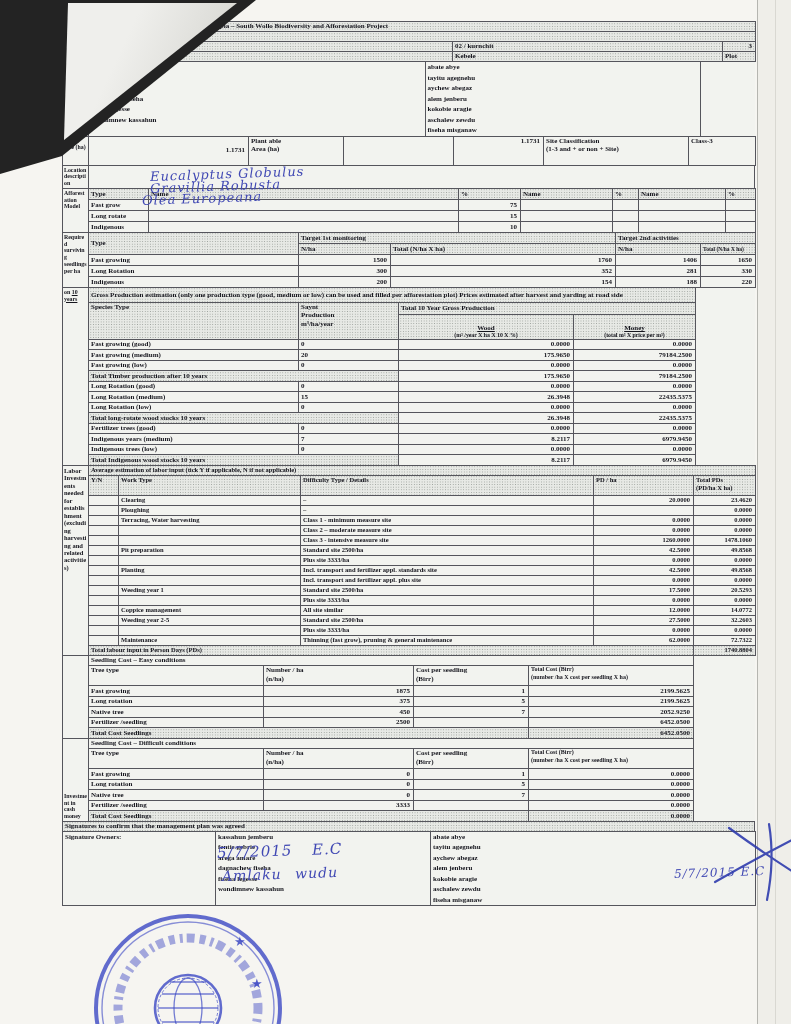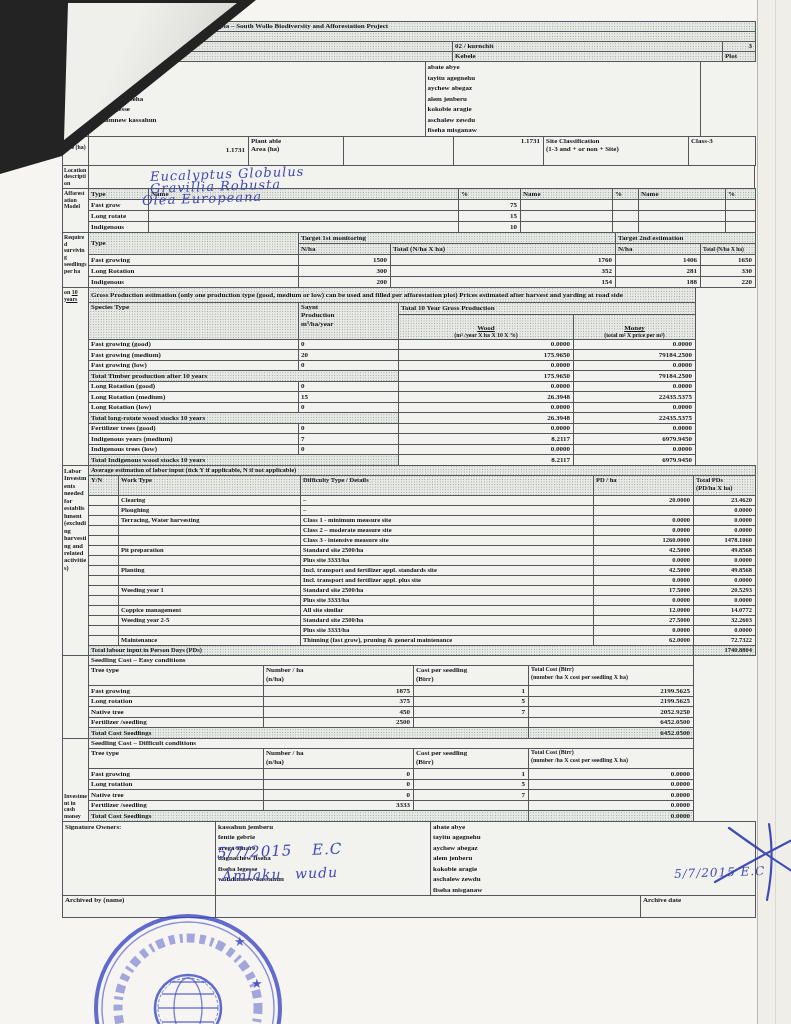--- a/index.html
+++ b/index.html
@@ -208,21 +208,21 @@
           <col style="width:92px">
           <col style="width:225px">
           <col style="width:85px">
           <col style="width:55px">
         </colgroup>
       <tbody>
           <tr>
         <td class="side" rowspan="5">Required surviving seedlings per ha</td>
         <td class="shade" rowspan="2">Type</td>
         <td class="shade" colspan="2">Target 1st monitoring</td>
-        <td class="shade" colspan="2">Target 2nd estimation</td>
+        <td class="shade" colspan="2">Target 2nd activities</td>
       </tr>
       <tr>
         <td class="shade">N/ha</td>
         <td class="shade">Total (N/ha X ha)</td>
         <td class="shade">N/ha</td>
         <td class="shade" style="font-size:5.5px">Total (N/ha X ha)</td>
       </tr>
       <tr>
             <td>Fast growing</td>
             <td class="n">1500</td>
@@ -608,20 +608,27 @@
             <td class="g"></td>
           </tr>
       <tr>
             <td class="shade" colspan="3">Total Cost Seedlings</td>
             <td class="shade n">0.0000</td>
             <td class="g"></td>
           </tr>
     </tbody>
       </table>
 
+    <table class="t-sig">
+      <tbody>
+          <tr>
+            <td class="shade">Signatures to confirm that the management plan was agreed</td>
+          </tr>
+    </tbody>
+      </table>
     <table class="t-own">
       <colgroup>
           <col style="width:153px">
           <col style="width:215px">
           <col style="width:325px">
         </colgroup>
       <tbody>
           <tr>
         <td class="top">Signature Owners:</td>
         <td class="pre top">kassahun jemberu
@@ -640,25 +647,20 @@
       </tr>
     </tbody>
       </table>
     <table class="t-sub">
       <colgroup>
           <col style="width:153px">
           <col style="width: 425px">
           <col style="width:115px">
         </colgroup>
       <tbody>
-      <tr>
-        <td>Archived by (name)</td>
-        <td></td>
-        <td>Archive date</td>
-      </tr>
     </tbody>
       </table>
 
     <div class="hw" style="left:88px;top:147px;font-size:13px">Eucalyptus Globulus</div>
     <div class="hw" style="left:88px;top:159px;font-size:13px">Gravillia Robusta</div>
     <div class="hw" style="left:80px;top:171px;font-size:13px">Olea Europeana</div>
     <div class="hw" style="left:155px;top:822px;font-size:15px;word-spacing:14px">5/7/2015 E.C</div>
     <div class="hw" style="left:160px;top:846px;font-size:14px;word-spacing:8px">Amlaku wudu</div>
     <div class="hw" style="left:612px;top:845px;font-size:12px">5/7/2015 E.C</div>
 

